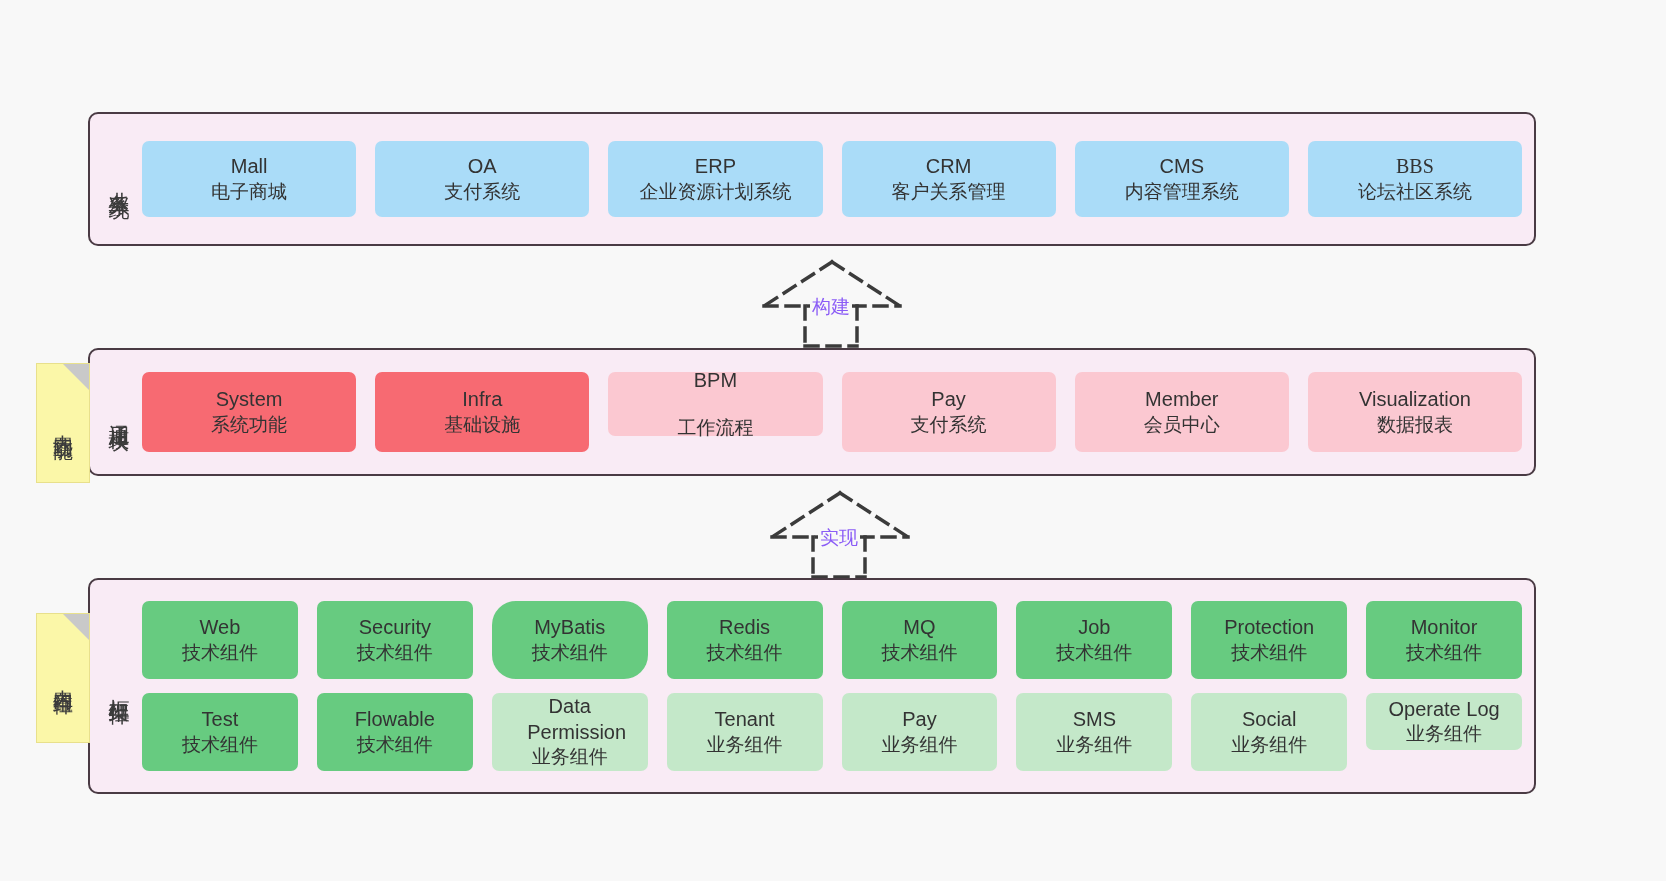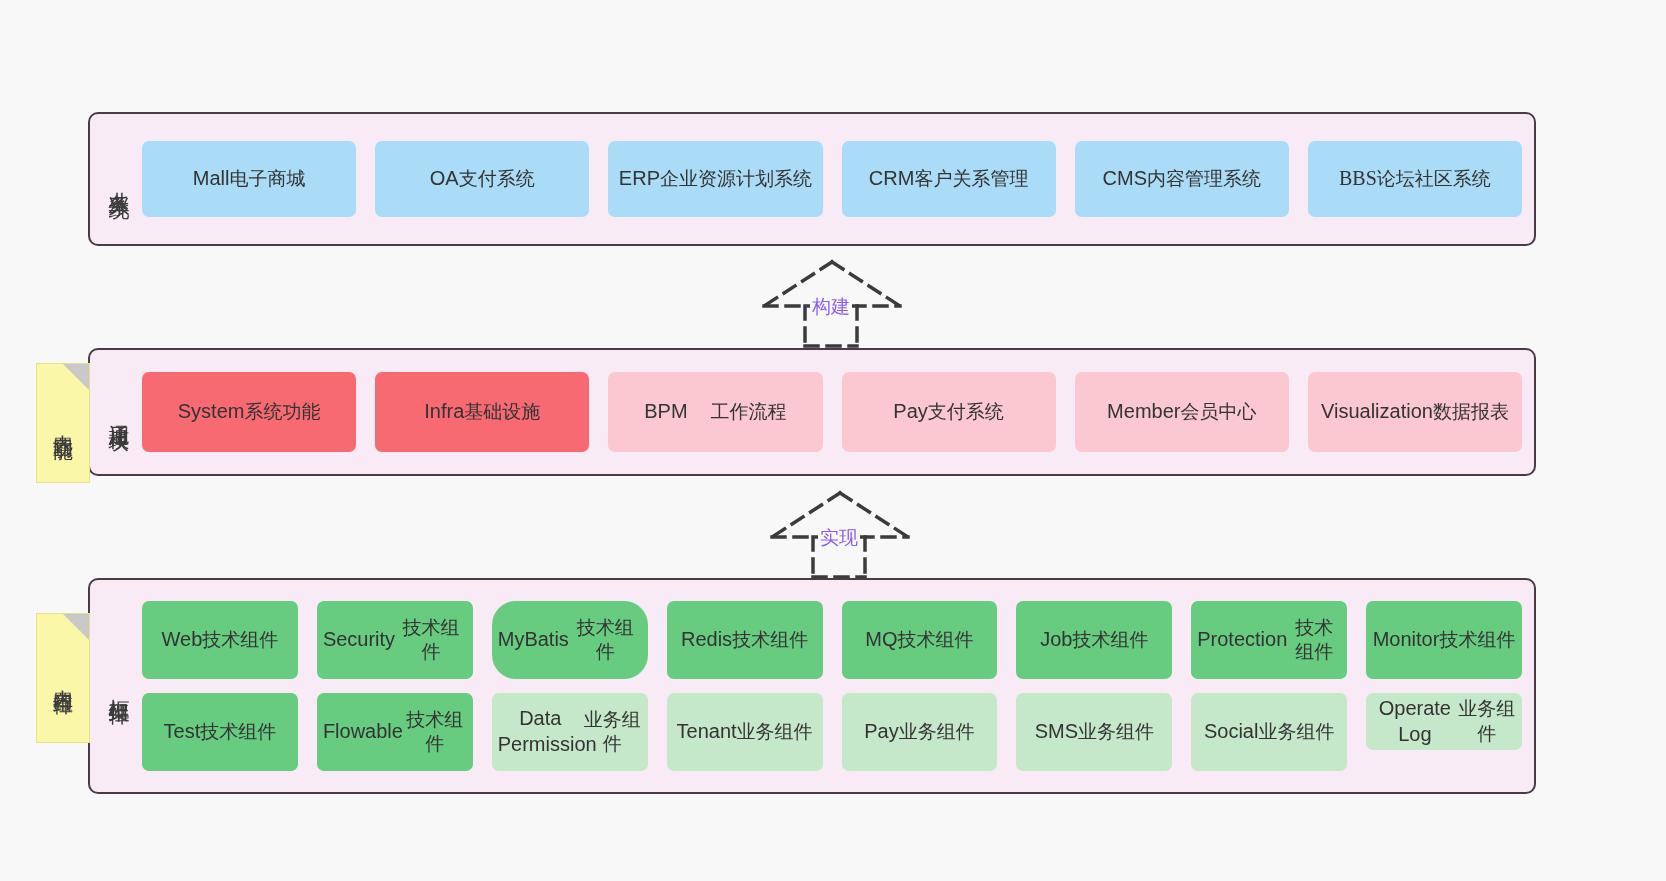--- a/index.html
+++ b/index.html
@@ -47,21 +47,21 @@
   }
   .card-row {
     display: flex;
     gap: 19px;
     align-items: stretch;
   }
   .card {
     flex: 1 1 0;
     border-radius: 7px;
     display: flex;
-    flex-direction: row;
+    flex-direction: column;
     align-items: center;
     justify-content: center;
     text-align: center;
     color: #333333;
     line-height: 1.28;
     padding: 4px 6px;
   }
   .card .en { font-size: 20px; }
   .card .cn { font-size: 19px; }
 
@@ -171,21 +171,21 @@
     <div class="cards">
       <div class="card-row">
         <div class="card c-red" style="height:80px;">
           <span class="en">System</span>
           <span class="cn">系统功能</span>
         </div>
         <div class="card c-red" style="height:80px;">
           <span class="en">Infra</span>
           <span class="cn">基础设施</span>
         </div>
-        <div class="card c-pink" style="height:80px;gap:23px;">
+        <div class="card c-pink" style="height:64px;gap:23px;">
           <span class="en">BPM</span>
           <span class="cn">工作流程</span>
         </div>
         <div class="card c-pink" style="height:80px;">
           <span class="en">Pay</span>
           <span class="cn">支付系统</span>
         </div>
         <div class="card c-pink" style="height:80px;">
           <span class="en">Member</span>
           <span class="cn">会员中心</span>

